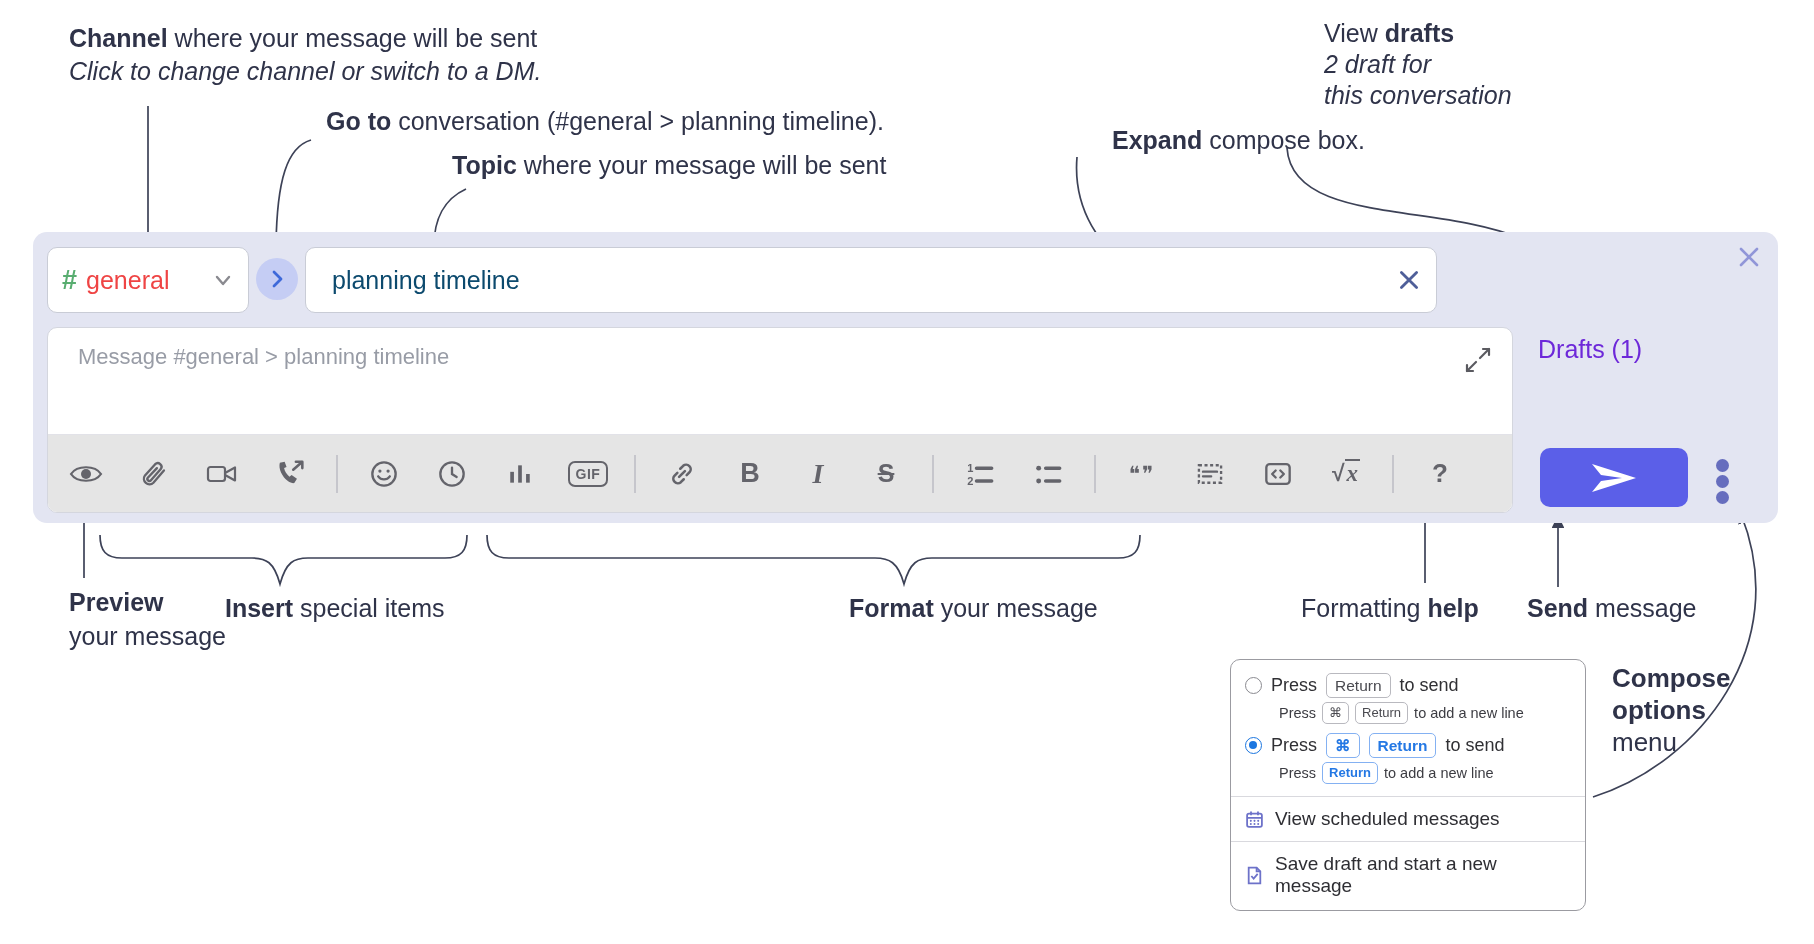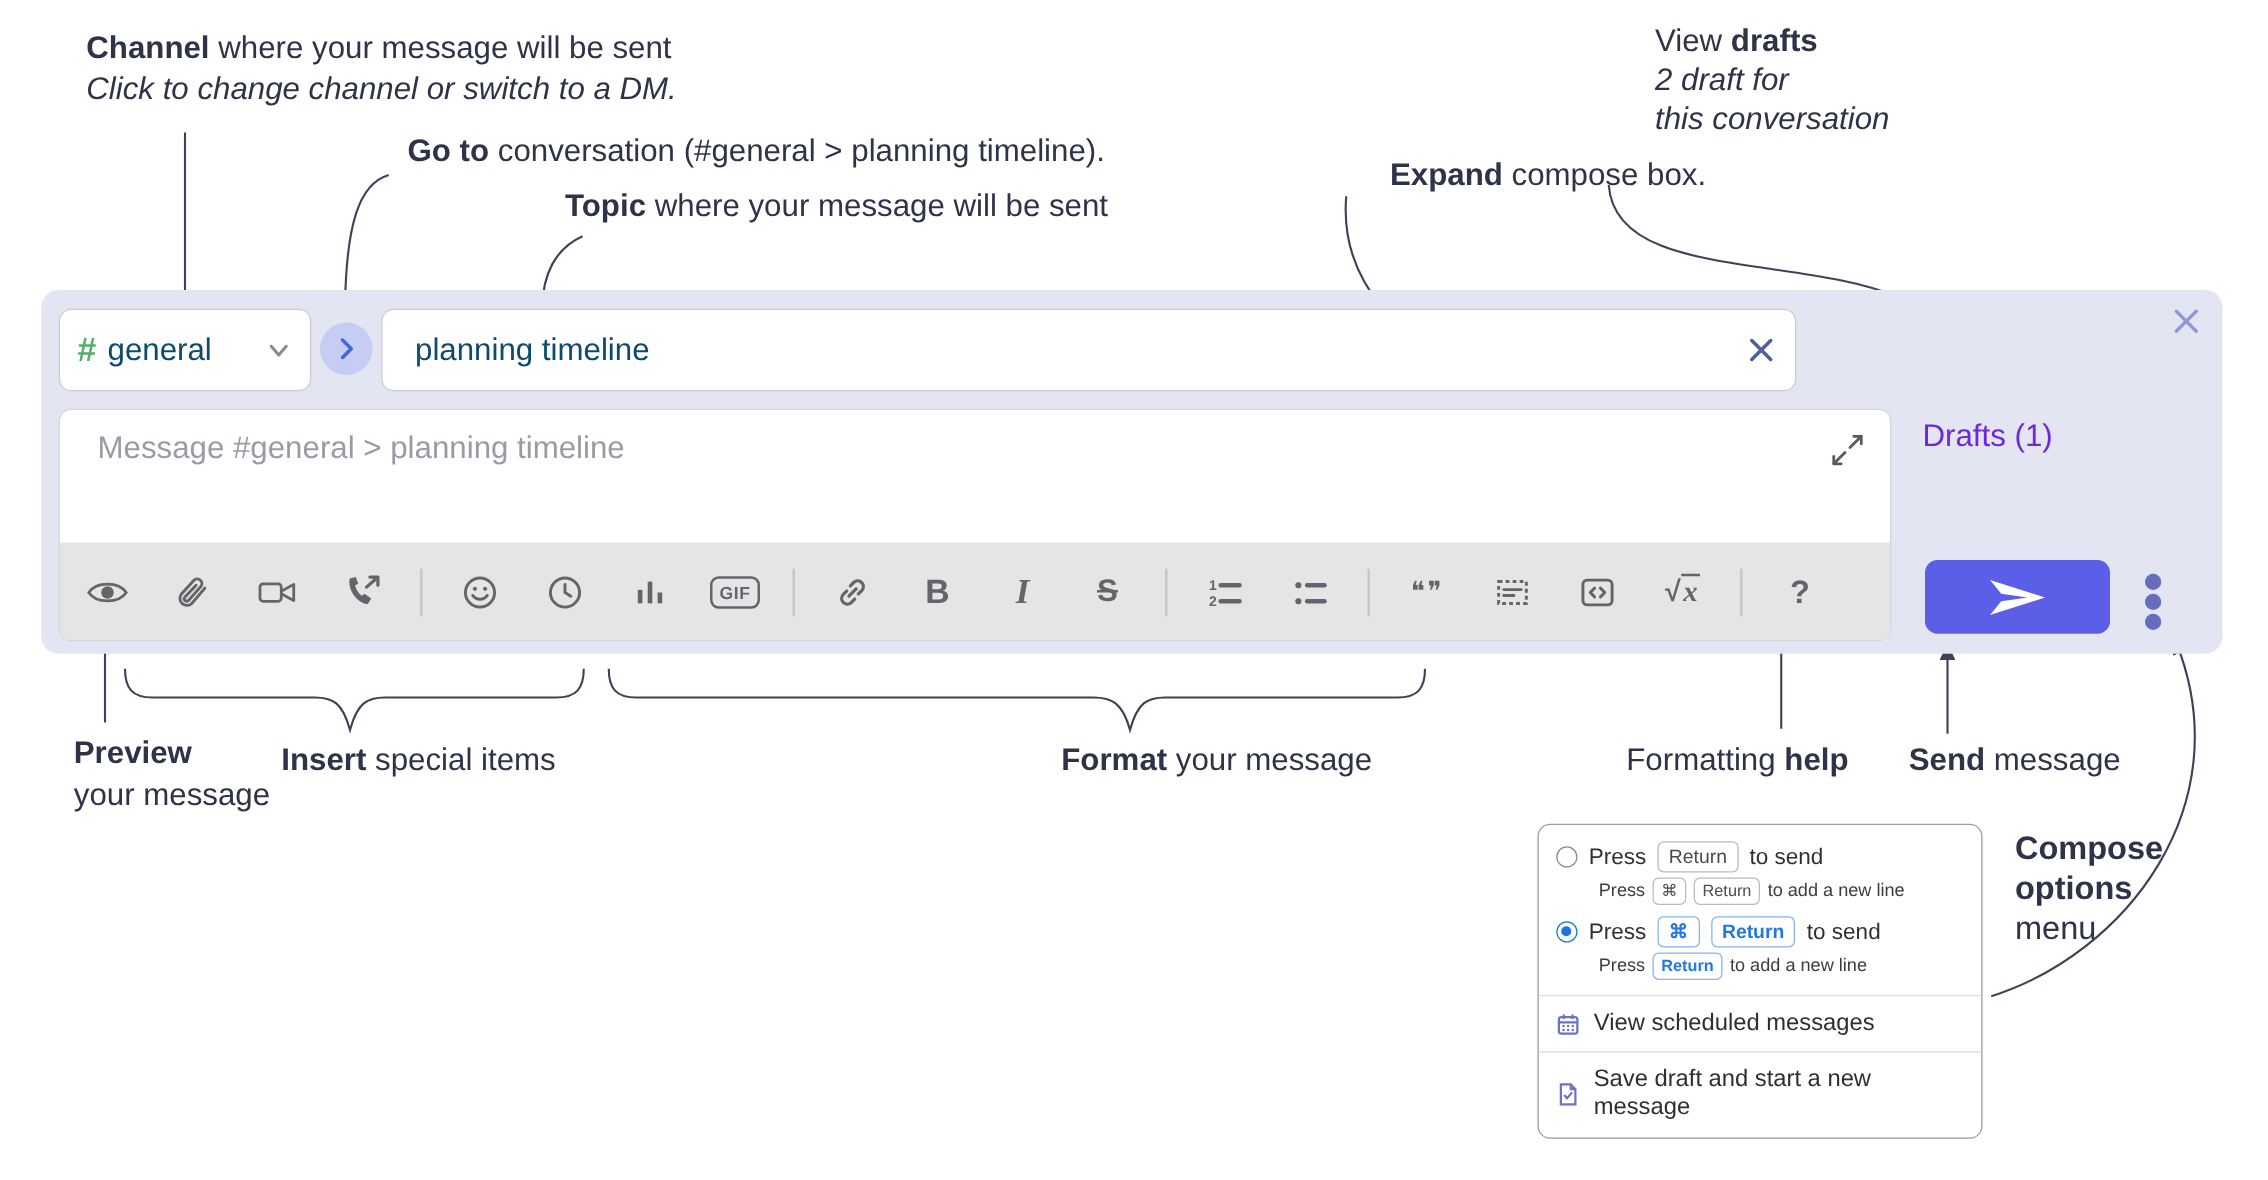--- a/index.html
+++ b/index.html
@@ -9,33 +9,33 @@
   .ann b{font-weight:700;}
   .ann .it{font-style:italic;}
   svg.overlay{position:absolute;left:0;top:0;pointer-events:none;}
   
   .compose{position:absolute;left:33px;top:232px;width:1745px;height:291px;
            background:#e3e5f2;border-radius:14px;}
   .chbox{position:absolute;left:14px;top:15px;width:202px;height:66px;background:#fff;
          border:1px solid #c9ccd6;border-radius:10px;display:flex;align-items:center;
          padding:0 14px;box-sizing:border-box;cursor:pointer;}
   .chbox .hash{color:#58ad70;font-weight:700;font-size:27px;margin-right:9px;}
-  .chbox .chname{font-size:25px;color:#0c4a6e;flex:1;}
+  .chbox .chname{font-size:25px;color:#ef4444;flex:1;}
   .gobtn{position:absolute;left:223px;top:26px;width:42px;height:42px;border-radius:50%;
          background:#c5cdf4;display:flex;align-items:center;justify-content:center;cursor:pointer;}
   .topicbox{position:absolute;left:272px;top:15px;width:1132px;height:66px;background:#fff;
             border:1px solid #c9ccd6;border-radius:10px;display:flex;align-items:center;
             box-sizing:border-box;padding:0 14px 0 24px;}
   .topicbox input{flex:1;border:none;outline:none;font-family:"Liberation Sans",sans-serif;
                   font-size:25px;color:#0c4a6e;background:transparent;}
   .msgbox{position:absolute;left:14px;top:95px;width:1466px;height:186px;background:#fff;
           border:1px solid #d4d6de;border-radius:10px;box-sizing:border-box;}
   .msgbox textarea{position:absolute;left:0;top:0;width:100%;height:122px;border:none;outline:none;
           resize:none;box-sizing:border-box;padding:16px 60px 0 30px;font-family:"Liberation Sans",sans-serif;
-          font-size:25px;color:#333;background:transparent;}
+          font-size:22px;color:#333;background:transparent;}
   .msgbox textarea::placeholder{color:#989ca6;opacity:1;}
   .expand-ic{position:absolute;right:20px;top:18px;cursor:pointer;}
   .fmtbar{position:absolute;left:0;bottom:0;width:100%;height:78px;background:#e5e5e5;
           border-top:1px solid #e2e2e8;border-radius:0 0 9px 9px;display:flex;align-items:center;
           padding-left:16px;box-sizing:border-box;gap:24px;}
   .tbtn{width:44px;height:44px;display:flex;align-items:center;justify-content:center;
         color:#64646b;cursor:pointer;flex:0 0 auto;}
   .tdiv{width:2px;height:38px;background:#c6c6cc;flex:0 0 auto;}
   .tglyph{font-size:26px;color:#64646b;}
   .tglyph.bold{font-weight:700;font-size:27px;}
@@ -109,21 +109,21 @@
     <b>Topic</b><span> where your message will be sent</span>
   </div>
   <div class="ann" style="left:1073px;top:124px;">
     <b>Expand</b><span> compose box.</span>
   </div>
   <div class="ann" style="left:1285px;top:18px;line-height:31px;">
     <div><span>View </span><b>drafts</b></div>
     <div class="it">2 draft for</div>
     <div class="it">this conversation</div>
   </div>
-  <div class="ann" style="left:20px;top:585px;line-height:34px;">
+  <div class="ann" style="left:30px;top:585px;line-height:34px;">
     <div><b>Preview</b></div>
     <div>your message</div>
   </div>
   <div class="ann" style="left:186px;top:592px;">
     <b>Insert</b><span> special items</span>
   </div>
   <div class="ann" style="left:810px;top:592px;">
     <b>Format</b><span> your message</span>
   </div>
   <div class="ann" style="left:1262px;top:592px;">

